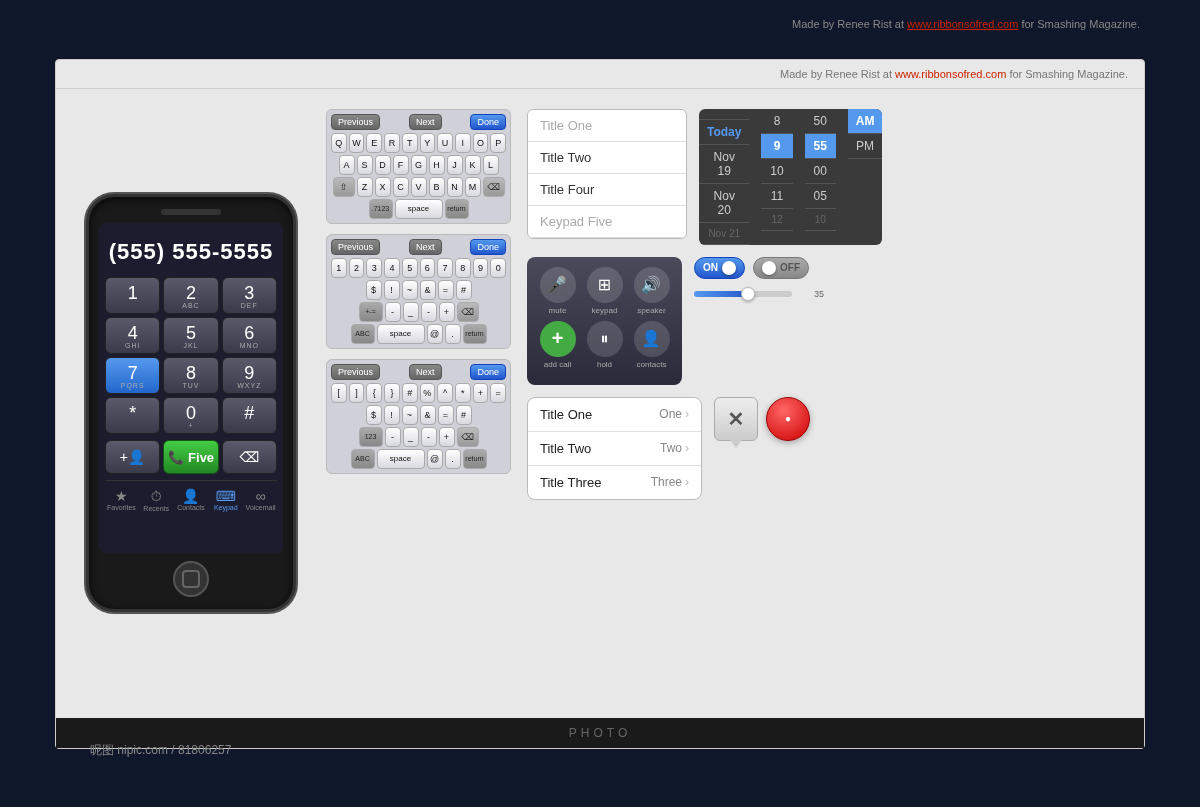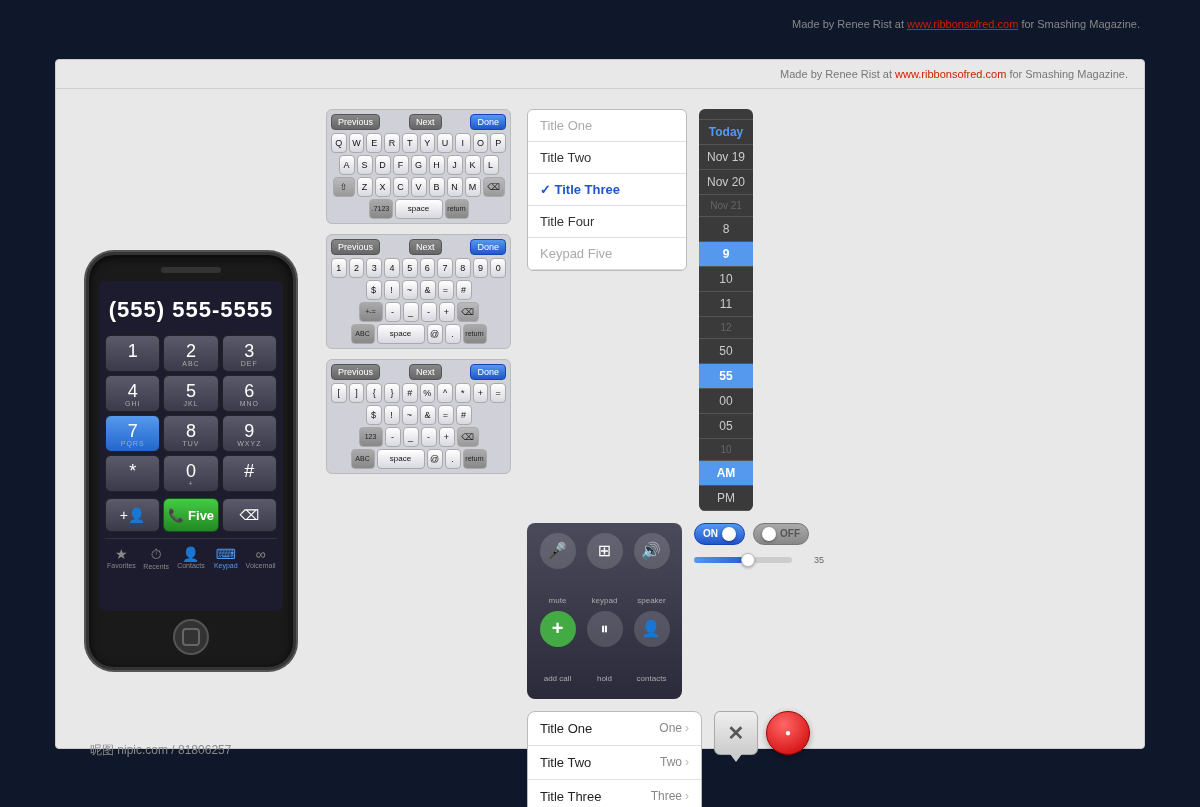--- a/index.html
+++ b/index.html
@@ -288,21 +288,22 @@
     }
     .list-picker-row.selected { color: #2255cc; font-weight: bold; }
     .list-picker-row.faded { color: #aaa; }
 
     
     .date-picker {
       background: #3a3a3a;
       border-radius: 6px;
       overflow: hidden;
       display: flex;
-      flex-direction: column;
+      flex-direction: row;
+      gap: 12px;
     }
     .dp-col {
       flex: 1;
       display: flex;
       flex-direction: column;
     }
     .dp-cell {
       padding: 5px 8px;
       font-size: 12px;
       color: #ccc;
@@ -345,21 +346,20 @@
       align-items: center;
       justify-content: center;
       font-size: 16px;
       color: white;
     }
     .ctrl-icon-circle.green-bg { background: #44aa44; }
     .ctrl-label {
       font-size: 8px;
       color: #aaa;
       text-align: center;
-      margin-top: 24px;
     }
 
     
     .toggles-col {
       display: flex;
       flex-direction: column;
       gap: 10px;
       width: 130px;
     }
     .toggle-row {
@@ -743,21 +743,20 @@
           </div>
         </div>
 
         <div class="pickers-col">
 
           <div style="display:flex;gap:12px;align-items:flex-start;">
 
             <div class="list-picker">
               <div class="list-picker-row faded">Title One</div>
               <div class="list-picker-row">Title Two</div>
-              <div class="list-picker-row selected">✓ Title Three</div>
               <div class="list-picker-row">Title Four</div>
               <div class="list-picker-row faded">Keypad Five</div>
             </div>
 
             <div class="date-picker">
 
               <div class="dp-col">
                 <div class="dp-cell" style="color:#666;font-size:10px;"></div>
                 <div class="dp-cell today">Today</div>
                 <div class="dp-cell">Nov 19</div>

